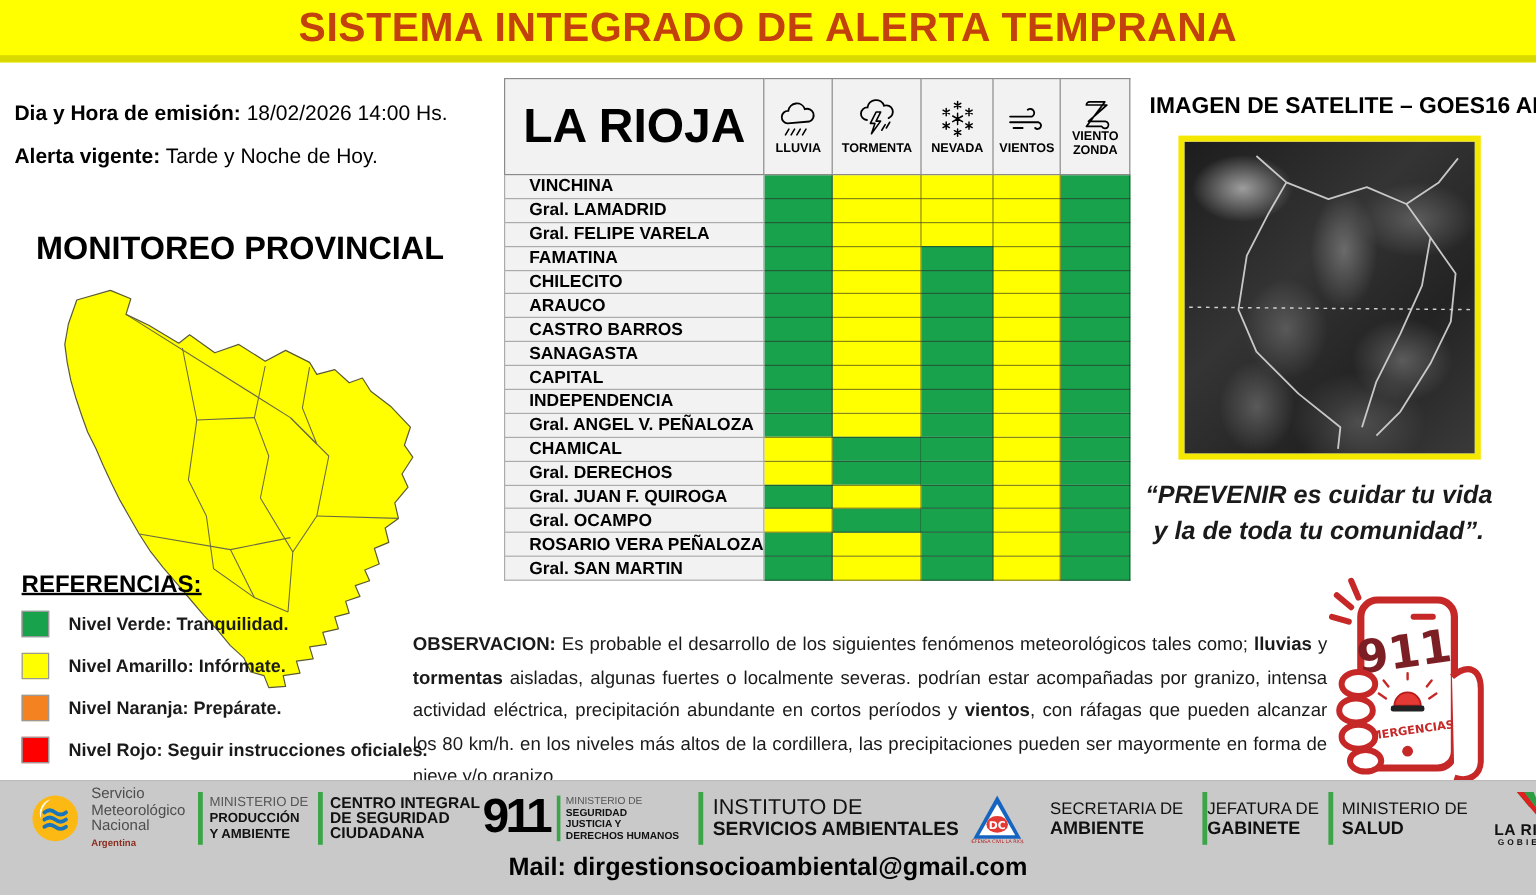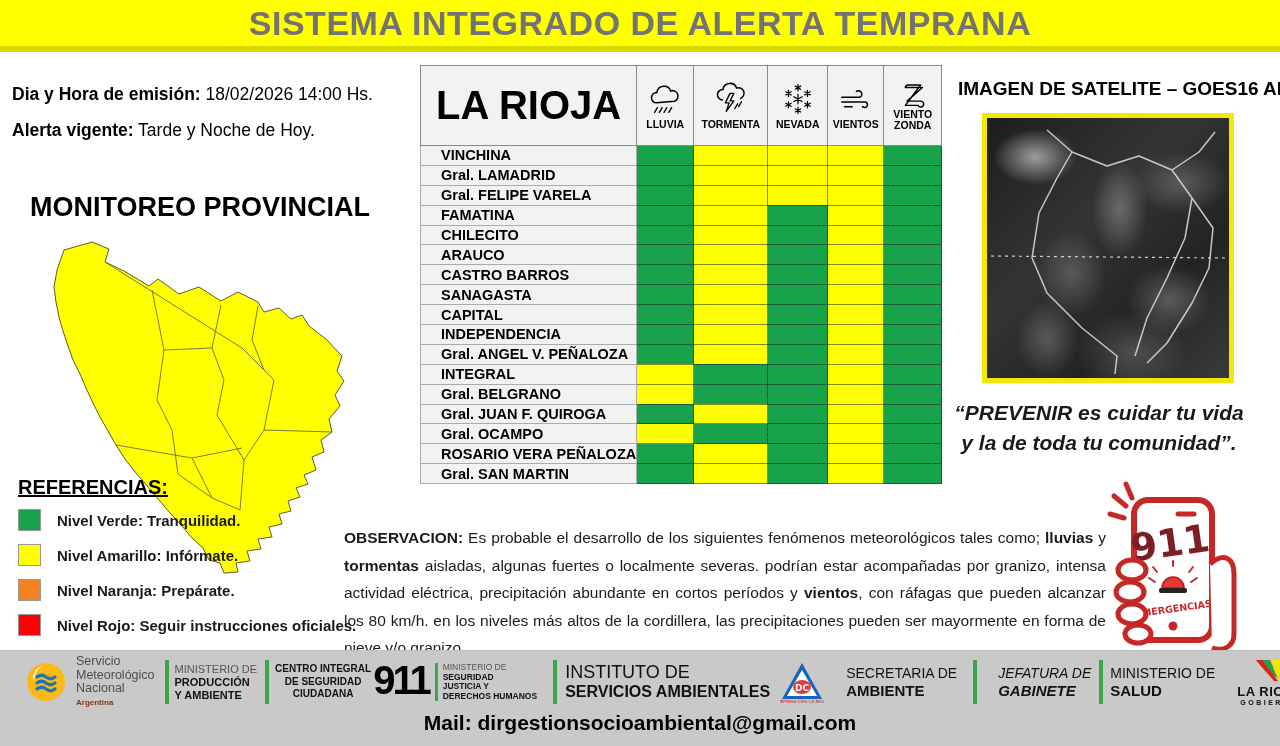--- a/index.html
+++ b/index.html
@@ -3,21 +3,21 @@
 <meta charset="utf-8">
 <style>
   html,body{margin:0;padding:0;background:#ffffff;}
   *{box-sizing:border-box;}
   body{font-family:"Liberation Sans", sans-serif;}
   #stage{position:relative;width:1280px;height:746px;background:#ffffff;overflow:hidden;}
 
   
   .top-banner{position:absolute;left:0;top:0;width:1280px;height:52px;background:#FFFF00;
     border-bottom:6px solid #d9d900;display:flex;align-items:center;justify-content:center;}
-  .top-banner h1{margin:0;font-size:34px;font-weight:800;letter-spacing:.5px;color:#737373;}
+  .top-banner h1{margin:0;font-size:34px;font-weight:800;letter-spacing:.5px;color:#c2410c;}
 
   
   .info-line{position:absolute;left:12px;font-size:17.5px;color:#000;}
   .info-line b{font-weight:800;}
   #emission-line{top:84px;}
   #alert-line{top:120px;}
   .monitor-title{position:absolute;left:30px;top:192px;font-size:27px;font-weight:800;color:#000;}
 
   .province-map{position:absolute;left:12px;top:230px;}
 
@@ -285,29 +285,29 @@
         </tr>
         <tr>
           <td class="name-cell">Gral. ANGEL V. PEÑALOZA</td>
           <td class="lvl-cell" style="background: rgb(23, 162, 75);"></td>
           <td class="lvl-cell" style="background: rgb(255, 255, 0);"></td>
           <td class="lvl-cell" style="background: rgb(23, 162, 75);"></td>
           <td class="lvl-cell" style="background: rgb(255, 255, 0);"></td>
           <td class="lvl-cell" style="background: rgb(23, 162, 75);"></td>
         </tr>
         <tr>
-          <td class="name-cell">INTEGRAL</td>
-          <td class="lvl-cell" style="background: rgb(255, 255, 0);"></td>
-          <td class="lvl-cell" style="background: rgb(23, 162, 75);"></td>
-          <td class="lvl-cell" style="background: rgb(23, 162, 75);"></td>
-          <td class="lvl-cell" style="background: rgb(255, 255, 0);"></td>
-          <td class="lvl-cell" style="background: rgb(23, 162, 75);"></td>
-        </tr>
-        <tr>
-          <td class="name-cell">Gral. BELGRANO</td>
+          <td class="name-cell">CHAMICAL</td>
+          <td class="lvl-cell" style="background: rgb(255, 255, 0);"></td>
+          <td class="lvl-cell" style="background: rgb(23, 162, 75);"></td>
+          <td class="lvl-cell" style="background: rgb(23, 162, 75);"></td>
+          <td class="lvl-cell" style="background: rgb(255, 255, 0);"></td>
+          <td class="lvl-cell" style="background: rgb(23, 162, 75);"></td>
+        </tr>
+        <tr>
+          <td class="name-cell">Gral. DERECHOS</td>
           <td class="lvl-cell" style="background: rgb(255, 255, 0);"></td>
           <td class="lvl-cell" style="background: rgb(23, 162, 75);"></td>
           <td class="lvl-cell" style="background: rgb(23, 162, 75);"></td>
           <td class="lvl-cell" style="background: rgb(255, 255, 0);"></td>
           <td class="lvl-cell" style="background: rgb(23, 162, 75);"></td>
         </tr>
         <tr>
           <td class="name-cell">Gral. JUAN F. QUIROGA</td>
           <td class="lvl-cell" style="background: rgb(23, 162, 75);"></td>
           <td class="lvl-cell" style="background: rgb(255, 255, 0);"></td>
@@ -411,21 +411,21 @@
         <div class="lg-text" style="margin-left:6px;font-size:11px;line-height:13px;">
           <span class="t-reg" style="color:#555">MINISTERIO DE</span>
           <span class="t-bold">PRODUCCIÓN</span>
           <span class="t-bold">Y AMBIENTE</span>
         </div>
       </div>
 
       <div class="sep" style="margin-left:8px"></div>
 
       <div class="lg">
-        <div class="lg-text" style="margin-left:6px;font-size:10px;line-height:12.5px;text-align:center;">
+        <div class="lg-text" style="margin-left:6px;font-size:13px;line-height:12.5px;text-align:left;">
           <span class="t-bold">CENTRO INTEGRAL</span>
           <span class="t-bold">DE SEGURIDAD</span>
           <span class="t-bold">CIUDADANA</span>
         </div>
         <div style="font-size:40px;font-weight:800;letter-spacing:-3px;margin:-4px 0 0 2px;">911</div>
       </div>
 
       <div class="lg">
         <div class="lg-text" style="margin-left:6px;font-size:8.5px;line-height:9.5px;border-left:3px solid #3BA548;padding-left:5px;">
           <span class="t-reg" style="color:#555">MINISTERIO DE</span>
@@ -470,21 +470,21 @@
       <svg width="44" height="44" viewBox="0 0 44 44" style="margin-left:10px">
         <circle cx="22" cy="22" r="20" fill="#e87722"></circle>
         <circle cx="22" cy="22" r="16" fill="#fff"></circle>
         <path d="M15,12 L30,16 L28,30 L17,32 L13,22 Z" fill="#4a6b8a"></path>
         <circle cx="22" cy="22" r="19.5" fill="none" stroke="#b55a12" stroke-width="1"></circle>
       </svg>
 
       <div class="sep" style="margin-left:6px"></div>
 
       <div class="lg">
-        <div class="lg-text" style="margin-left:21px;line-height:17px;font-style:italic;">
+        <div class="lg-text" style="margin-left:0;line-height:17px;">
           <span class="t-reg" style="font-size:14px">JEFATURA DE</span>
           <span class="t-bold" style="font-size:15px">GABINETE</span>
         </div>
       </div>
 
       <div class="sep" style="margin-left:8px"></div>
 
       <div class="lg">
         <div class="lg-text" style="margin-left:7px;line-height:17px;">
           <span class="t-reg" style="font-size:14px">MINISTERIO DE</span>

